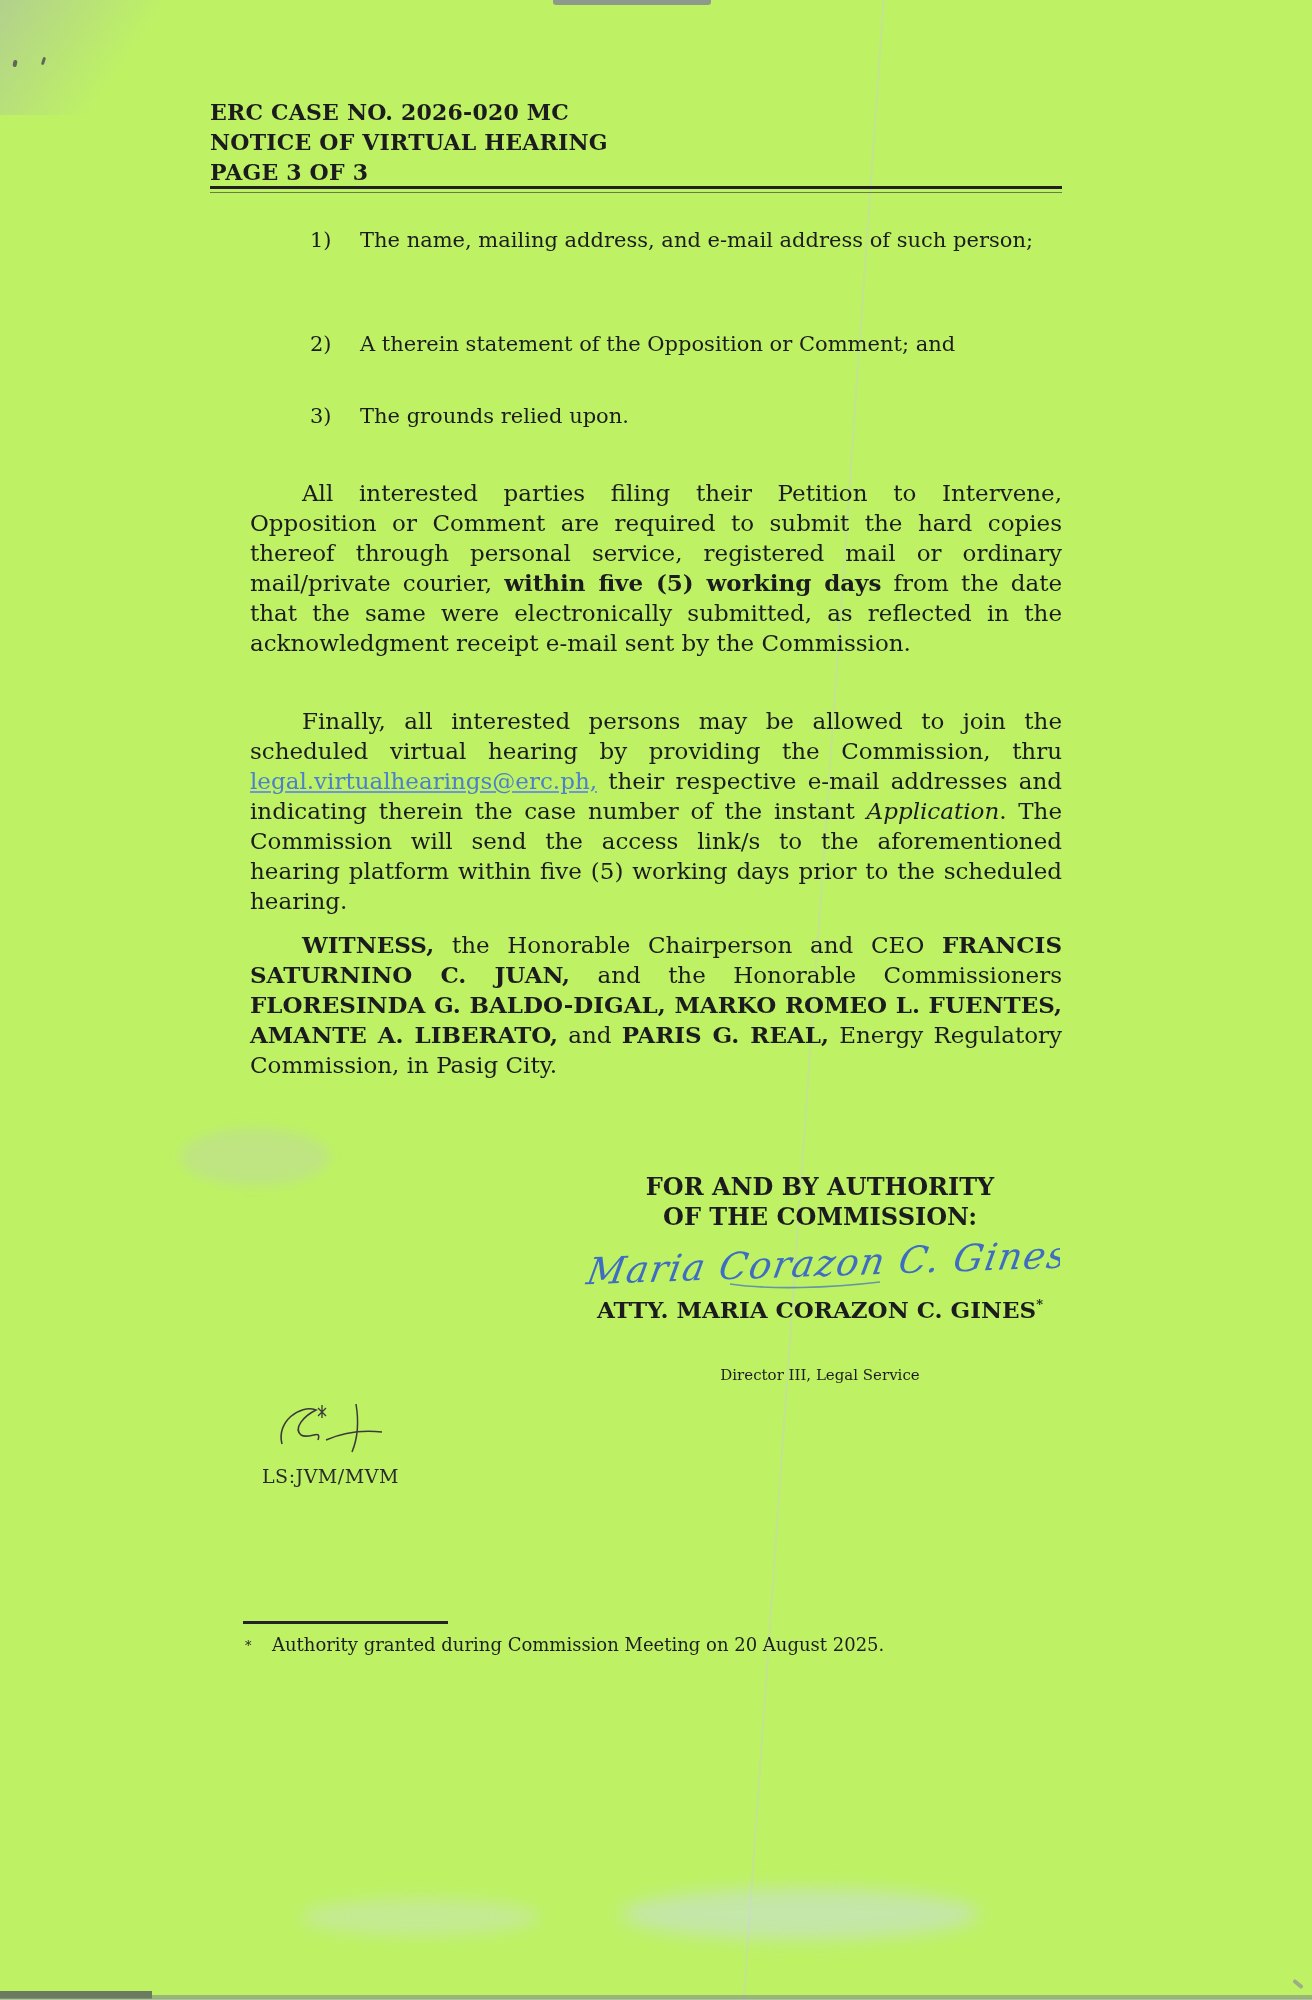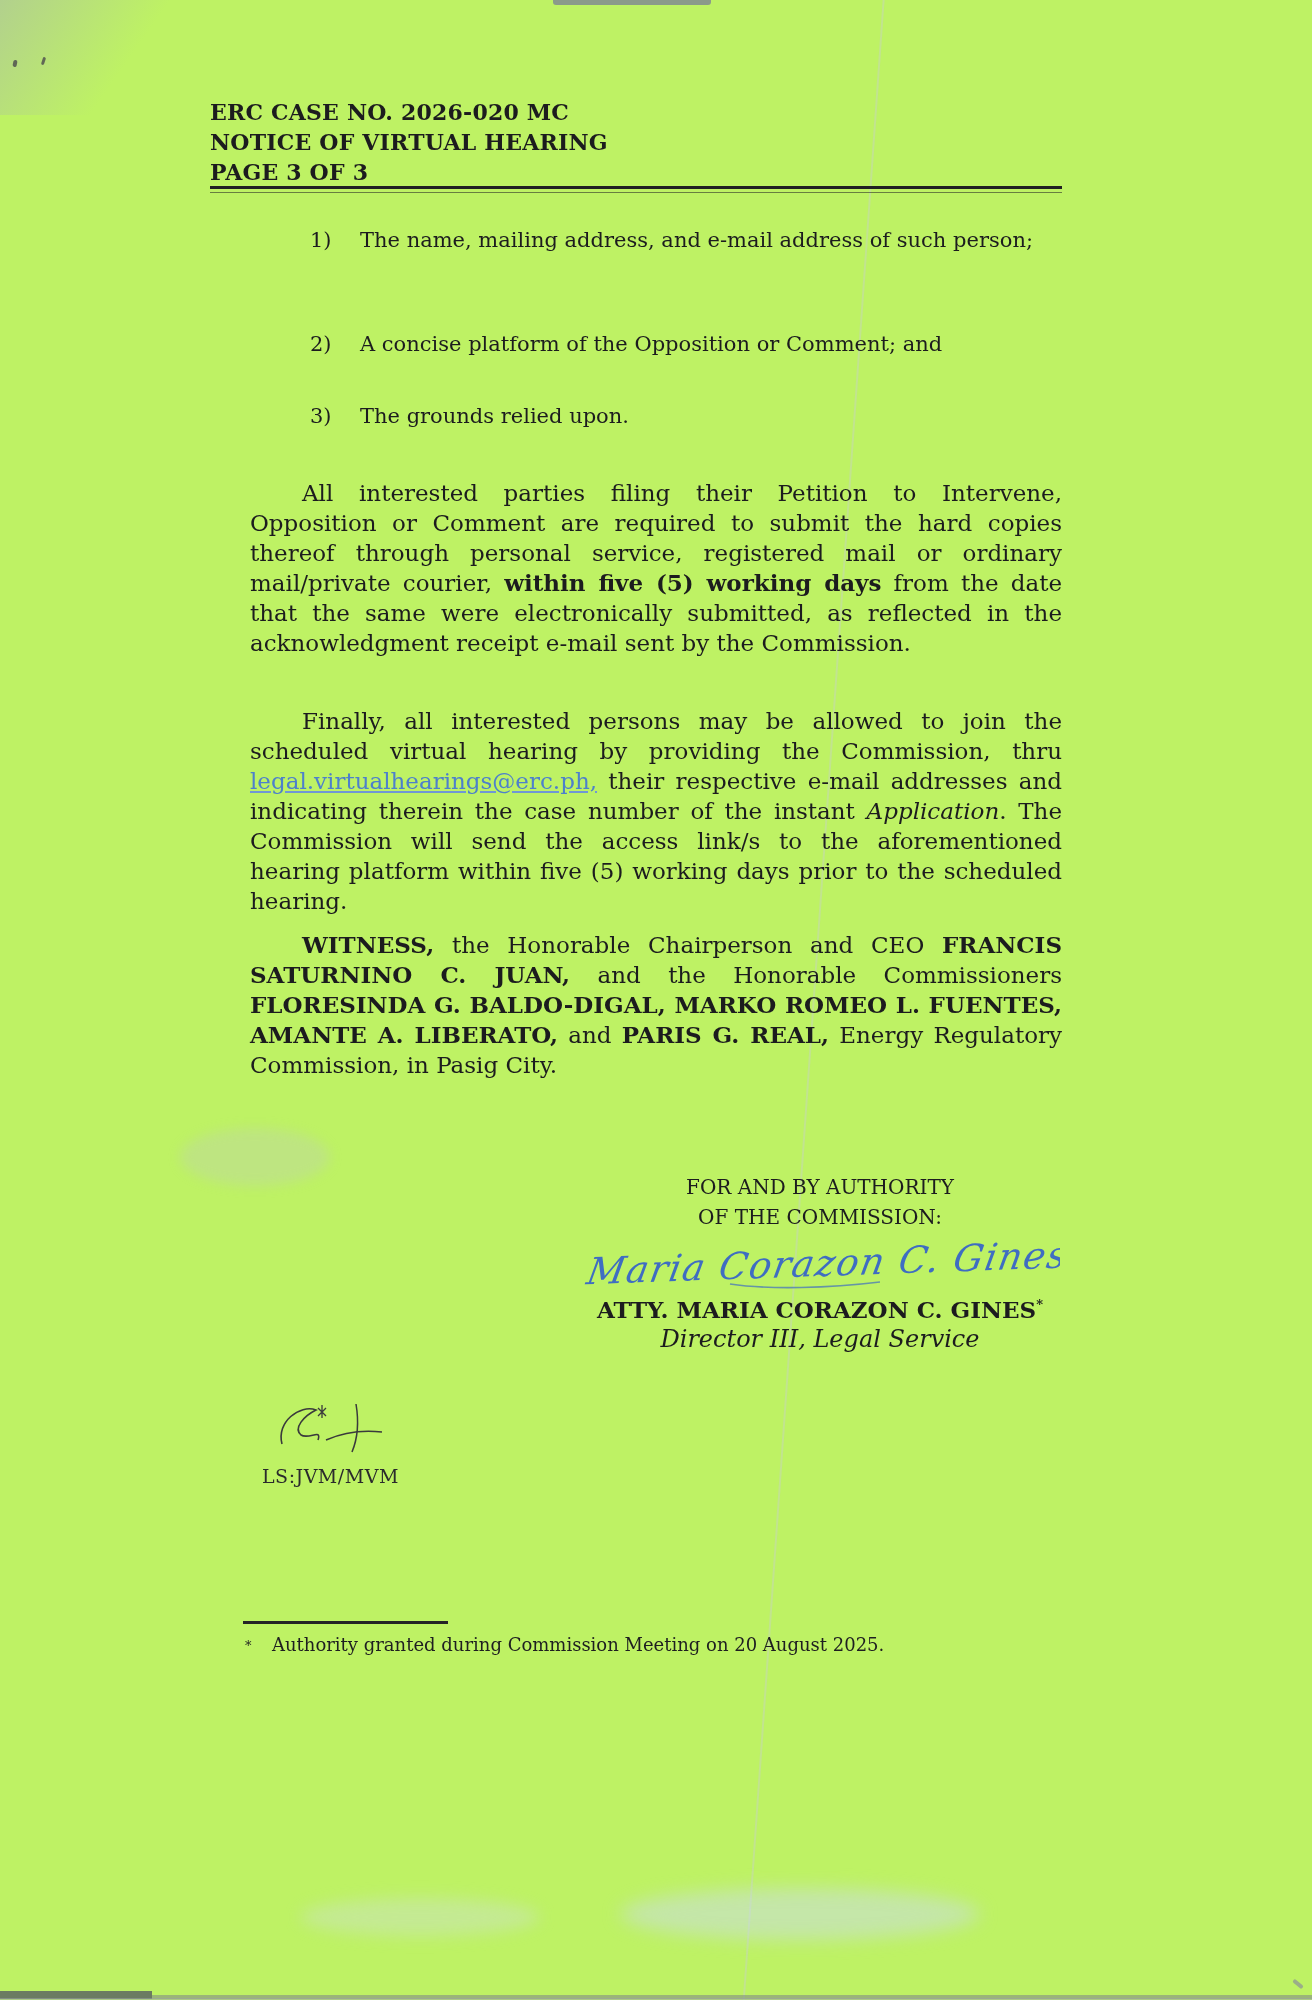--- a/index.html
+++ b/index.html
@@ -42,25 +42,25 @@
   
   .para{position:absolute;left:250px;width:812px;font-size:23px;line-height:30px;
     text-align:justify;text-justify:inter-word;margin:0;}
   .para .indent{display:inline-block;width:52px;}
   .p1{top:478px;} .p2{top:706px;} .p3{top:930px;}
   .para b{font-weight:700;}
   .para i{font-style:italic;}
   .email-link{color:#4d80cc;text-decoration:underline;text-decoration-color:#6f97d6;cursor:pointer;}
   
   .authority{position:absolute;left:555px;top:1172px;width:530px;text-align:center;}
-  .auth-line{font-size:20px;line-height:30px;}
+  .auth-line{font-size:24px;line-height:30px;font-weight:bold;}
   .sig-svg{display:block;margin:0 auto -12px auto;}
   .sig-name{font-size:23px;font-weight:700;line-height:30px;margin-top:4px;}
   .sig-name sup{font-size:13px;font-weight:700;}
-  .sig-title{font-size:24px;font-style:italic;line-height:28px;}
+  .sig-title{font-size:15px;line-height:28px;margin-top:36px;}
   
   .ls-block{position:absolute;left:262px;top:1400px;width:160px;}
   .ls-scribble{position:absolute;left:6px;top:0;}
   .ls-text{position:relative;margin-top:65px;font-size:19px;letter-spacing:.5px;color:#2a2a2c;}
   
   .footnote-rule{position:absolute;left:243px;top:1621px;width:205px;height:3px;background:#242426;}
   .footnote{position:absolute;left:245px;top:1633px;width:700px;display:flex;font-size:18px;line-height:24px;color:#1e1e20;}
   .footnote .mark{font-size:13px;width:27px;flex:none;padding-top:1px;}
 </style>
 </head>
@@ -88,21 +88,21 @@
   </div>
   <div class="rule-main"></div>
   <div class="rule-echo"></div>
 
   <div class="list-item li1">
     <span class="num">1)</span>
     <span class="itext">The name, mailing address, and e-mail address of such person;</span>
   </div>
   <div class="list-item li2">
     <span class="num">2)</span>
-    <span class="itext">A concise platform of the Opposition or Comment; and</span>
+    <span class="itext">A therein statement of the Opposition or Comment; and</span>
   </div>
   <div class="list-item li3">
     <span class="num">3)</span>
     <span class="itext">The grounds relied upon.</span>
   </div>
 
   <p class="para p1"><span class="indent"></span><span>All interested parties filing their Petition to Intervene, Opposition or Comment are required to submit the hard copies thereof through personal service, registered mail or ordinary mail/private courier, </span><b>within five (5) working days</b><span> from the date that the same were electronically submitted, as reflected in the acknowledgment receipt e-mail sent by the Commission.</span></p>
 
   <p class="para p2"><span class="indent"></span><span>Finally, all interested persons may be allowed to join the scheduled virtual hearing by providing the Commission, thru </span><span class="email-link">legal.virtualhearings@erc.ph,</span><span> their respective e-mail addresses and indicating therein the case number of the instant </span><i>Application</i><span>. The Commission will send the access link/s to the aforementioned hearing platform within five (5) working days prior to the scheduled hearing.</span></p>
 

